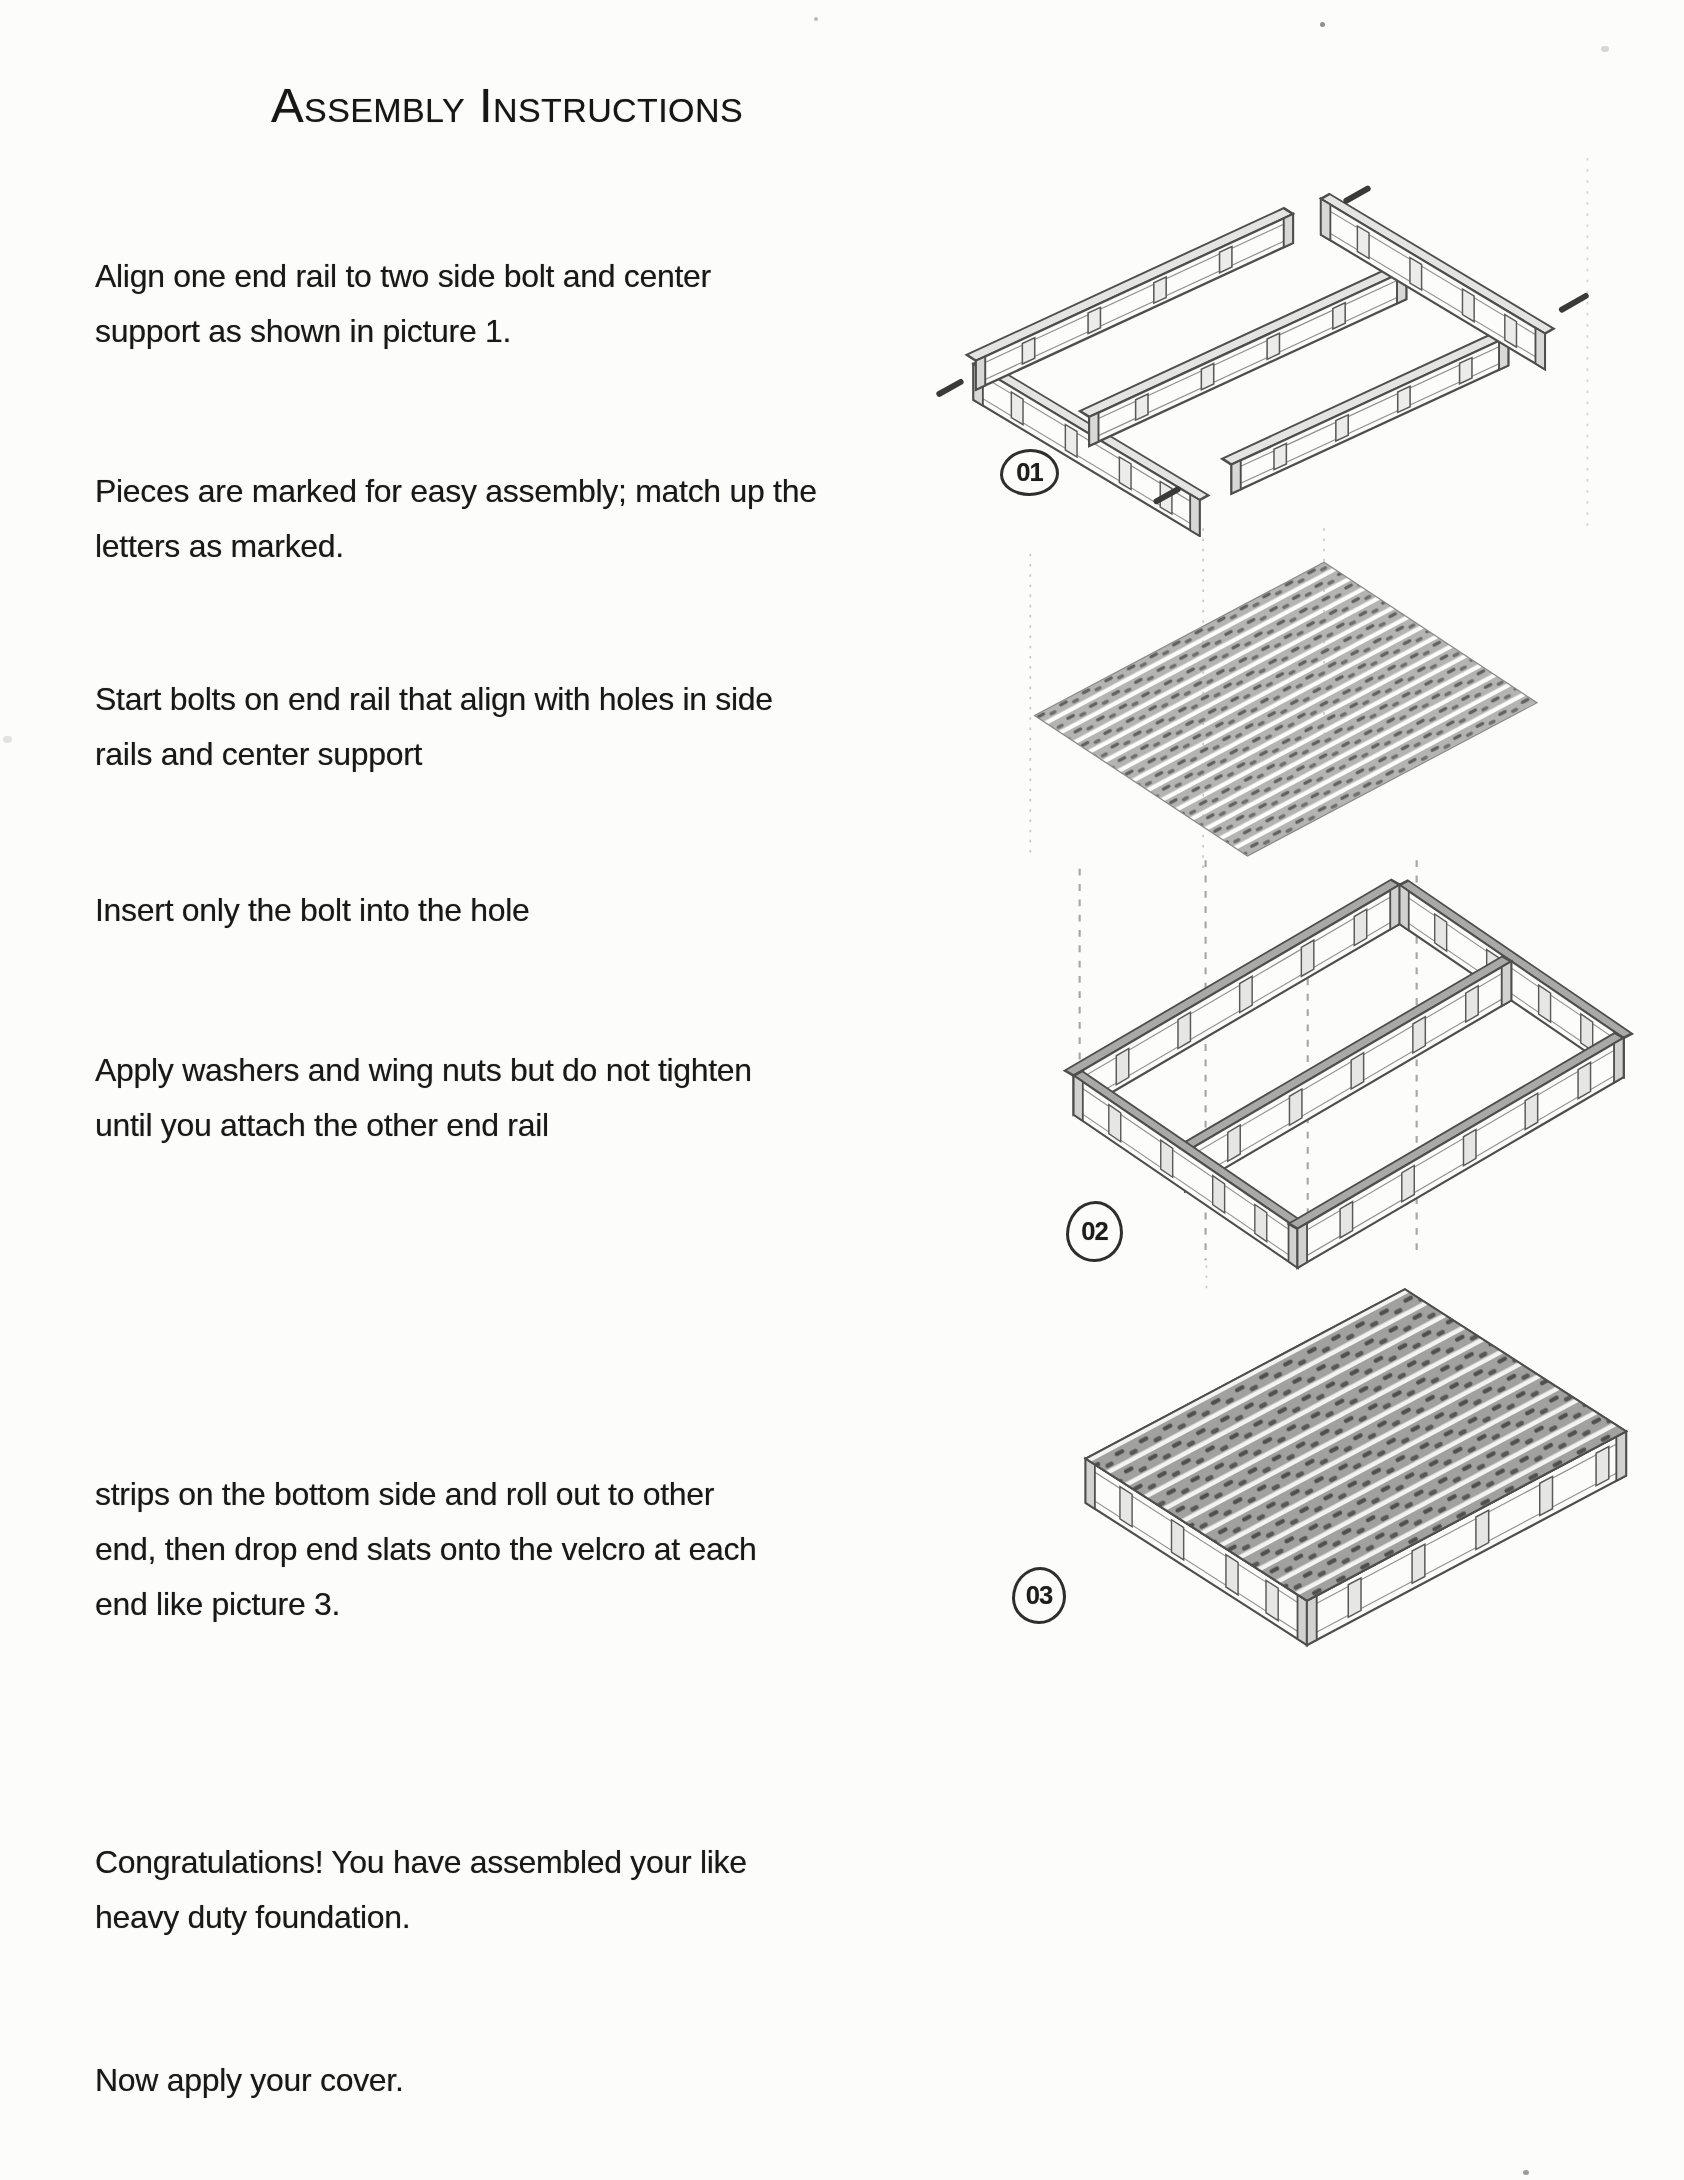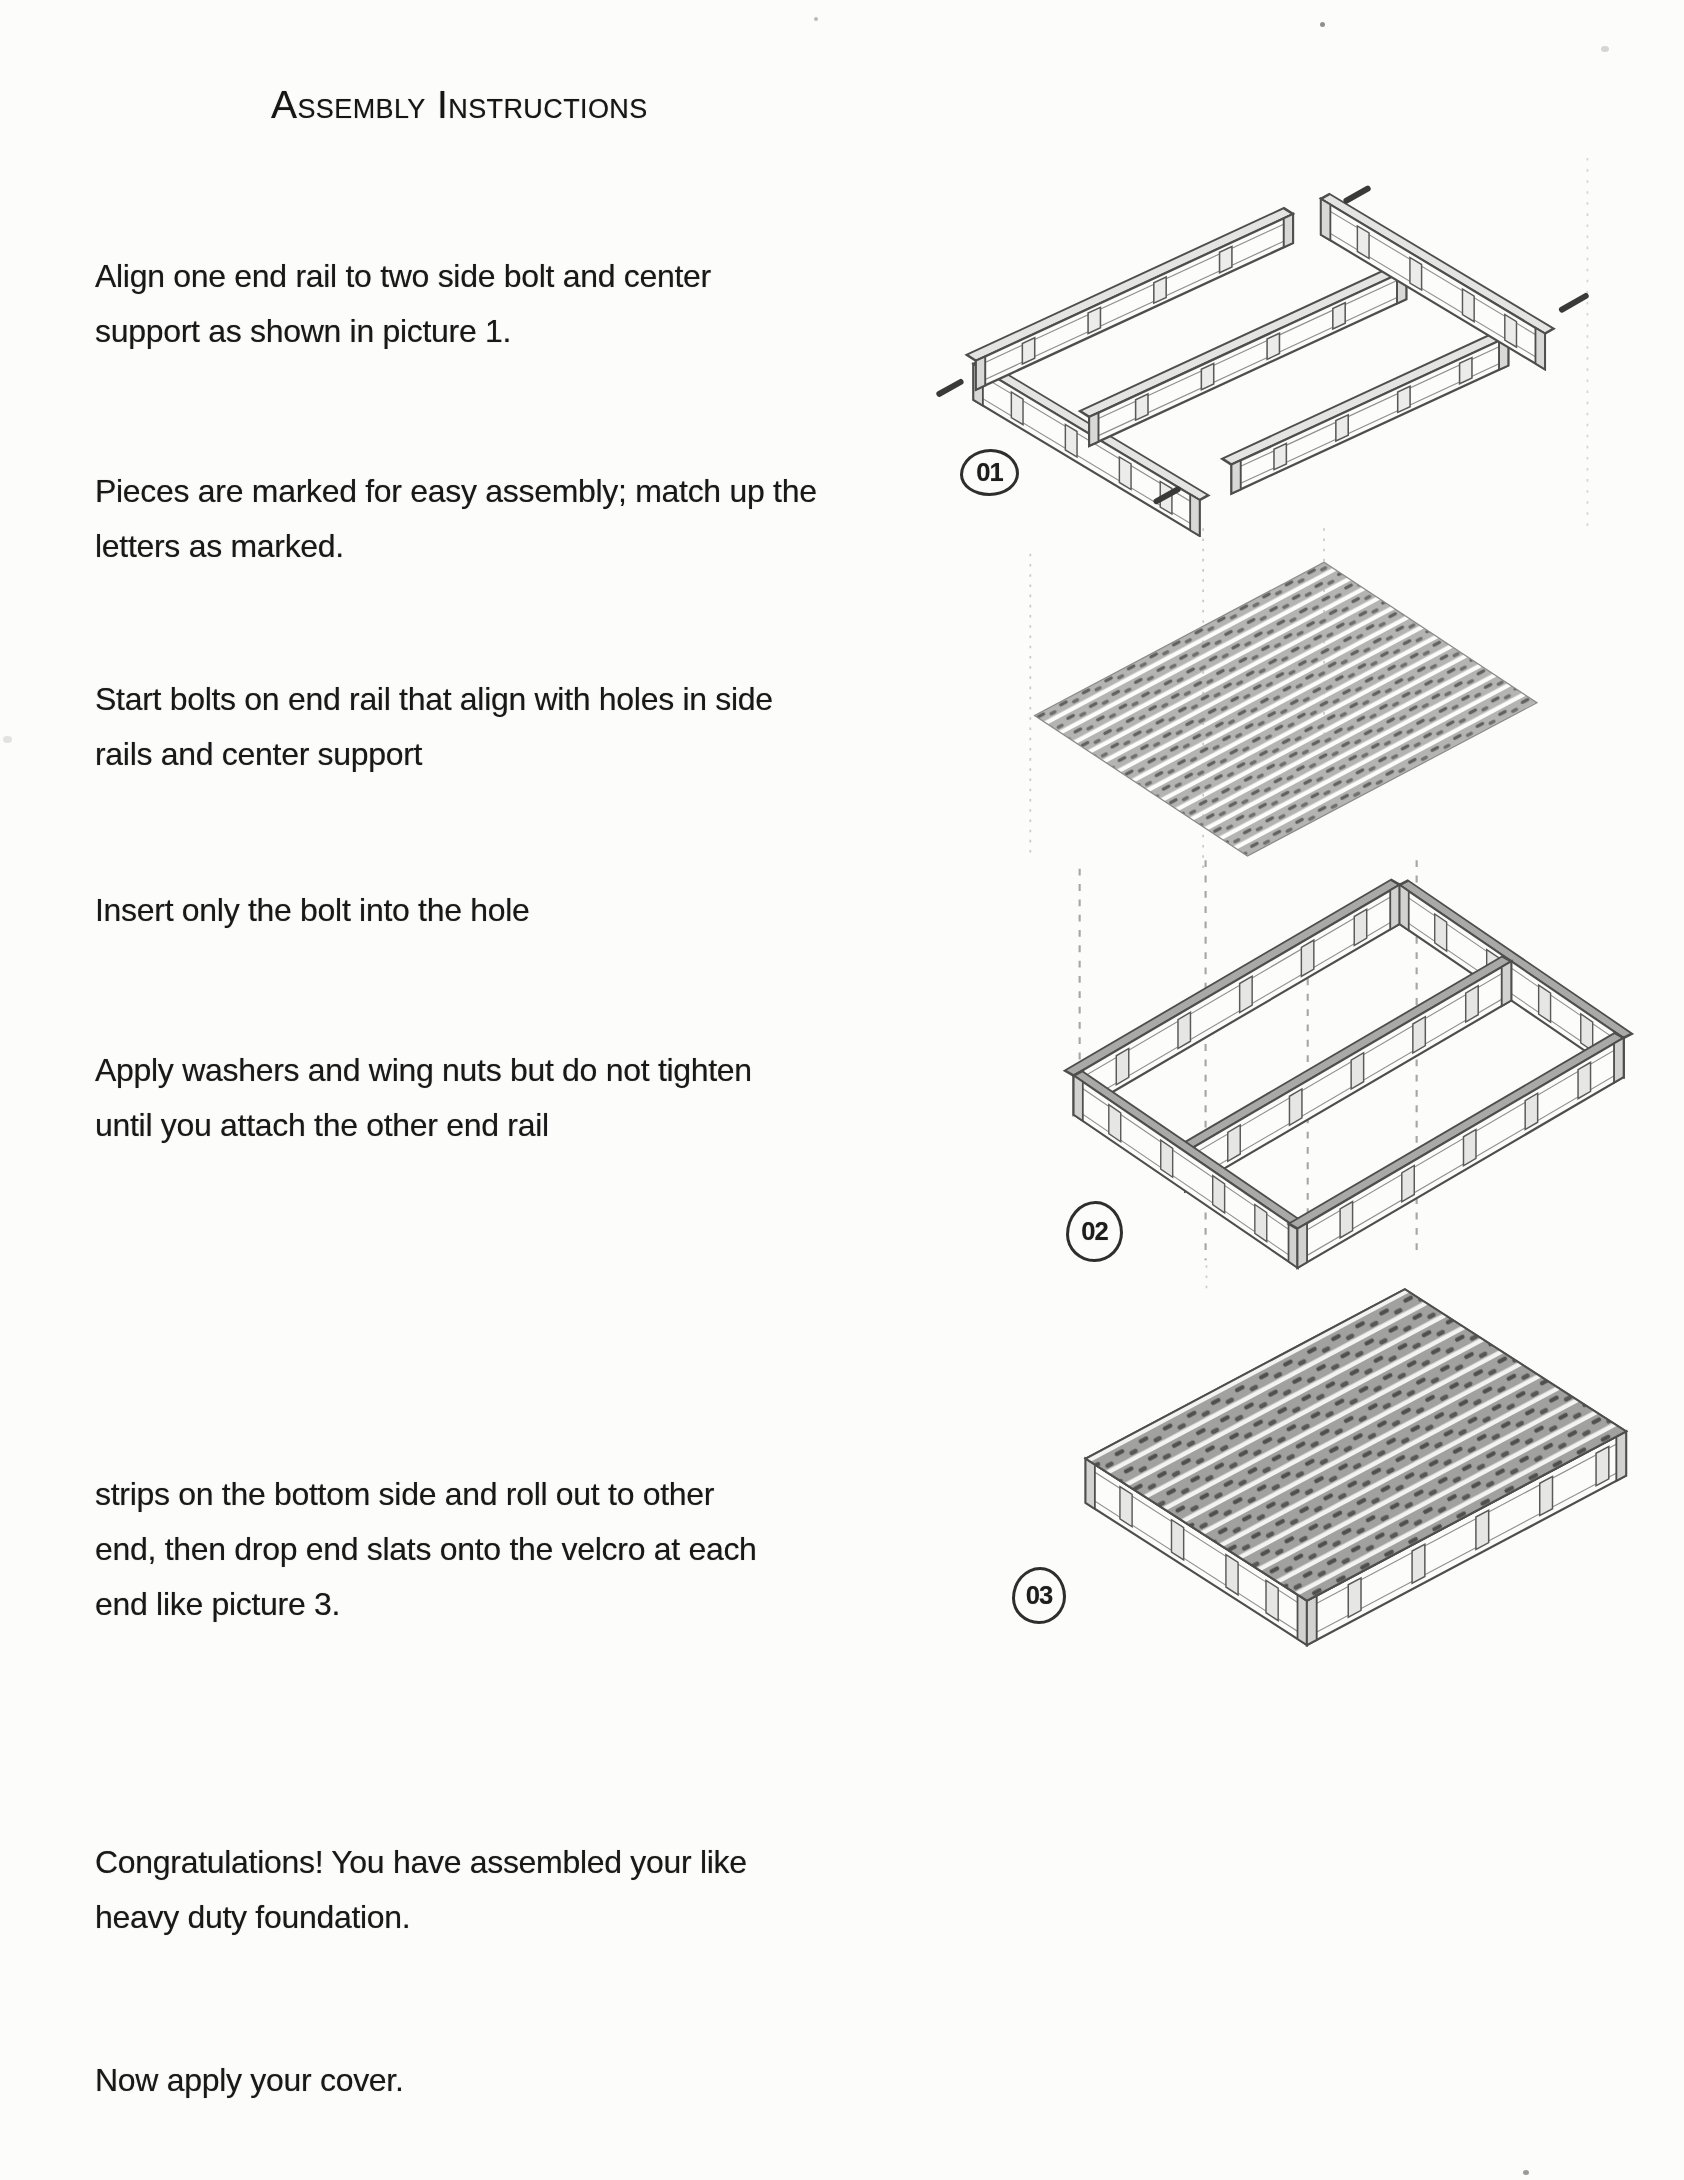--- a/index.html
+++ b/index.html
@@ -4,21 +4,21 @@
 <style>
   html,body{margin:0;padding:0;}
   body{width:1685px;height:2181px;background:#f2f2f0;}
   .page{
     position:relative;width:1685px;height:2181px;overflow:hidden;
     background:#fcfcfb;
     font-family:"Liberation Sans",sans-serif;color:#1a1a1a;
   }
   .title{
     position:absolute;left:271px;top:81px;
-    font-size:39px;line-height:48px;font-variant:small-caps;
+    font-size:49px;line-height:48px;font-variant:small-caps;
     letter-spacing:0.4px;color:#161616;
     text-shadow:0 0 0.9px rgba(25,25,25,.55);
   }
   .para{
     position:absolute;left:95px;
     font-size:32px;line-height:55px;letter-spacing:-0.3px;color:#181818;
     text-shadow:0 0 0.9px rgba(25,25,25,.5);
   }
   .ln{display:block;white-space:pre;}
   .fig{position:absolute;pointer-events:none;}
@@ -140,21 +140,21 @@
       <rect x="294" y="0" width="13" height="42" fill="#d8d8d6" stroke="#4e4e4c" stroke-width="2.5"></rect>
     </g>
 
     <g stroke="#3a3a38" stroke-width="7" stroke-linecap="round">
       <line x1="47" y1="277" x2="72" y2="263"></line>
       <line x1="302" y1="403" x2="327" y2="389"></line>
       <line x1="525" y1="50" x2="550" y2="36"></line>
       <line x1="778" y1="178" x2="806" y2="162"></line>
     </g>
   </svg>
-  <div class="figlabel" style="left:960px;top:449px;width:53px;height:41px;text-align:center;">
+  <div class="figlabel" style="left:1000px;top:449px;width:53px;height:41px;text-align:center;">
     <span>01</span>
   </div>
 
   <svg class="fig" style="left:992px;top:528px;" width="579" height="341" viewBox="0 0 680 400">
     <defs>
       <pattern id="slatsLoose" width="30" height="18" patternUnits="userSpaceOnUse" patternTransform="rotate(-28)">
         <rect width="30" height="13" fill="#b4b4b2"></rect>
         <rect x="2" y="3" width="11" height="4" rx="2" fill="#626260"></rect>
         <rect x="17" y="7" width="9" height="4" rx="2" fill="#6e6e6c"></rect>
       </pattern>

